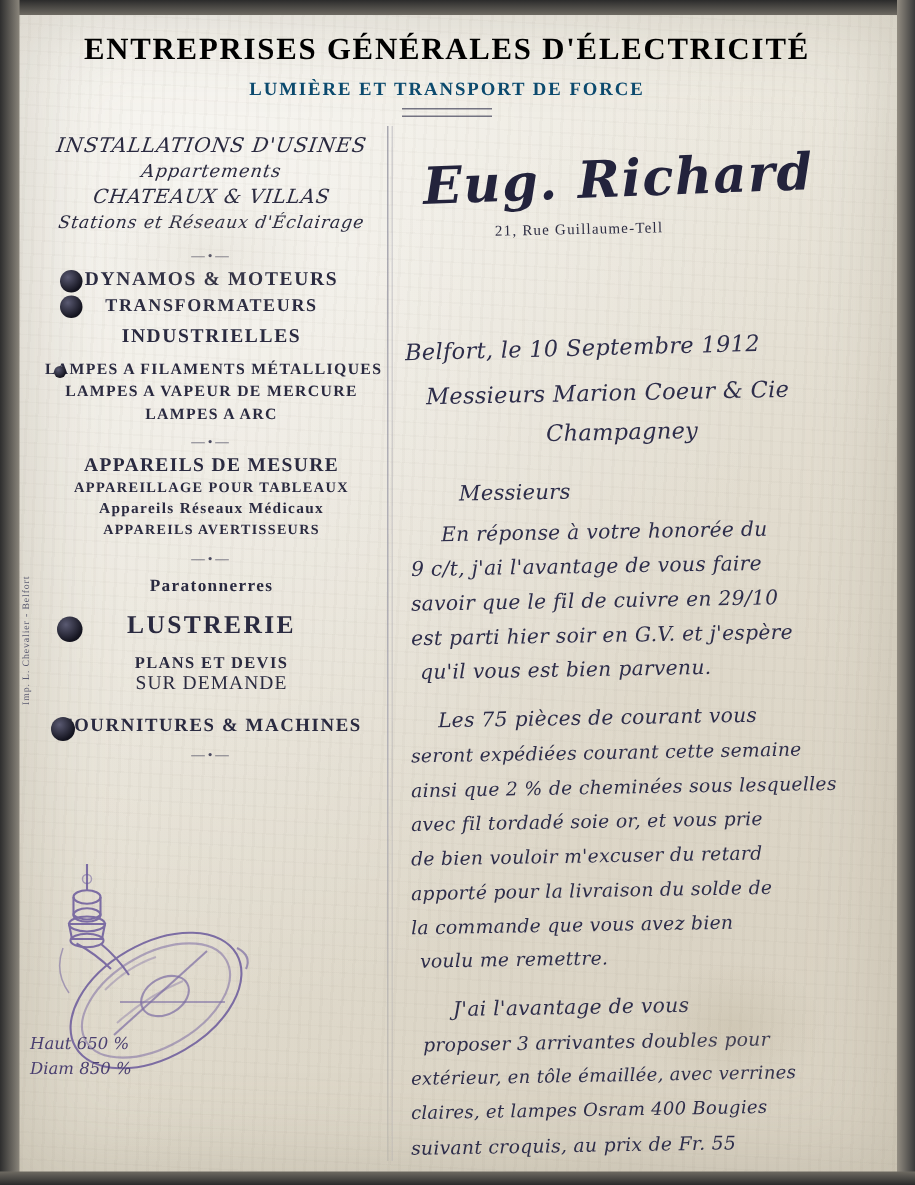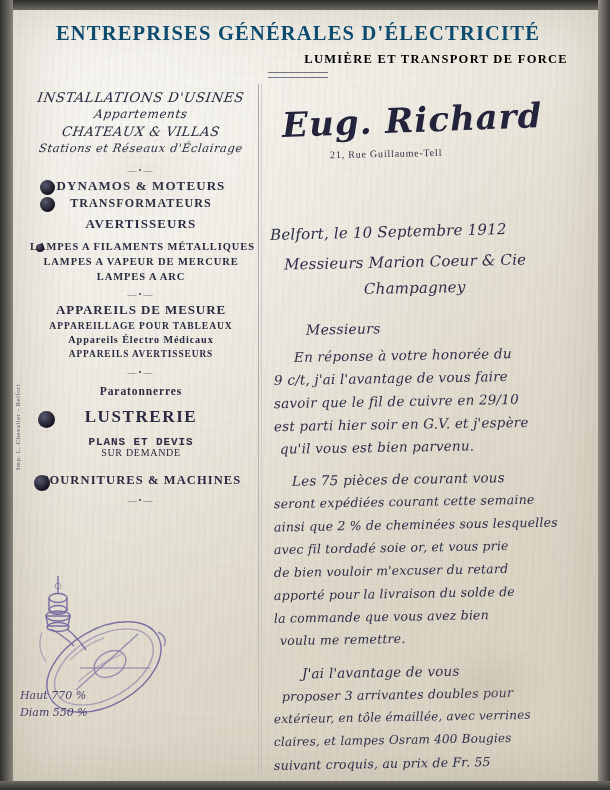--- a/index.html
+++ b/index.html
@@ -54,34 +54,34 @@
   .hdr-title {
     position: absolute;
     left: 28px;
     top: 22px;
     width: 540px;
     text-align: center;
     font-family: "Liberation Serif", serif;
     font-weight: bold;
     font-size: 20.5px;
     letter-spacing: 1.2px;
-    color: #0c4a6e;
+    color: #000000;
     white-space: nowrap;
   }
   .hdr-sub {
     position: absolute;
     left: 28px;
     top: 52px;
     width: 540px;
-    text-align: right;
+    text-align: center;
     font-family: "Liberation Serif", serif;
     font-weight: bold;
     font-size: 12.5px;
     letter-spacing: 1.3px;
-    color: #000000;
+    color: #0c4a6e;
     white-space: nowrap;
   }
   .hdr-rule {
     position: absolute;
     left: 268px;
     top: 72px;
     width: 60px;
     height: 4px;
     border-top: 1px solid #4a4a60;
     border-bottom: 1px solid #4a4a60;
@@ -275,62 +275,62 @@
       <div class="bullet" style="top:1px;"></div>
       <div class="lc-line lc-bold" style="font-size:13px;">DYNAMOS &amp; MOTEURS</div>
     </div>
     <div class="lc-gap-s"></div>
     <div style="position:relative;">
       <div class="bullet" style="top:0px;"></div>
       <div class="lc-line lc-bold" style="font-size:12px;">TRANSFORMATEURS</div>
     </div>
 
     <div class="lc-gap"></div>
-    <div class="lc-line lc-bold" style="font-size:13px;">AVERTISSEURS</div>
+    <div class="lc-line lc-bold" style="font-size:13px;">INDUSTRIELLES</div>
 
     <div class="lc-gap-l"></div>
 
     <div style="position:relative;">
       <div class="bullet small" style="top:3px;left:6px;"></div>
       <div class="lc-line lc-med">LAMPES A FILAMENTS MÉTALLIQUES</div>
     </div>
     <div class="lc-gap-s"></div>
     <div class="lc-line lc-med">LAMPES A VAPEUR DE MERCURE</div>
     <div class="lc-gap-s"></div>
     <div class="lc-line lc-med">LAMPES A ARC</div>
 
     <div class="lc-gap"></div>
     <div class="deco">―•―</div>
     <div class="lc-gap-s"></div>
 
     <div class="lc-line lc-med" style="font-size:13px;">APPAREILS DE MESURE</div>
     <div class="lc-gap-s"></div>
     <div class="lc-line lc-med" style="font-size:9.6px;">APPAREILLAGE POUR TABLEAUX</div>
     <div class="lc-gap-s"></div>
-    <div class="lc-line lc-med" style="font-size:10.2px;">Appareils Électro Médicaux</div>
+    <div class="lc-line lc-med" style="font-size:10.2px;">Appareils Réseaux Médicaux</div>
     <div class="lc-gap-s"></div>
     <div class="lc-line lc-med" style="font-size:9.4px;">APPAREILS AVERTISSEURS</div>
 
     <div class="lc-gap"></div>
     <div class="deco">―•―</div>
     <div class="lc-gap-s"></div>
 
     <div class="lc-gap-s"></div>
     <div class="lc-line lc-med" style="font-size:11.5px;">Paratonnerres</div>
 
     <div class="lc-gap-l"></div>
 
     <div style="position:relative;">
       <div class="bullet" style="top:3px;left:8px;width:17px;height:17px;"></div>
       <div class="lc-line lc-big">LUSTRERIE</div>
     </div>
 
     <div class="lc-gap-l"></div>
-    <div class="lc-line lc-med" style="font-size:11px;font-family:Liberation Mono, monospace;">PLANS ET DEVIS</div>
-    <div class="lc-line lc-small" style="font-size:10px;font-style:normal;">SUR DEMANDE</div>
+    <div class="lc-line lc-med" style="font-size:11px;">PLANS ET DEVIS</div>
+    <div class="lc-line lc-small" style="font-size:13px;font-style:normal;">SUR DEMANDE</div>
 
     <div class="lc-gap-l"></div>
     <div class="lc-gap-s"></div>
 
     <div style="position:relative;">
       <div class="bullet" style="top:1px;left:4px;width:16px;height:16px;"></div>
       <div class="lc-line lc-bold" style="font-size:12.5px;">FOURNITURES &amp; MACHINES</div>
     </div>
     <div class="lc-gap-s"></div>
     <div class="lc-gap-s"></div>
@@ -399,22 +399,22 @@
         <path d="M60 110 q20 -18 44 -28" opacity="0.4"></path>
       </g>
       <g stroke="#6b5a9c" fill="none" stroke-width="1" opacity="0.5">
         <circle cx="40" cy="14" r="3"></circle>
         <path d="M24 60 q-6 16 4 30"></path>
       </g>
     </svg>
   </div>
 
   <div class="dims">
-    <div>Haut 770 %</div>
-    <div>Diam 550 %</div>
+    <div>Haut 650 %</div>
+    <div>Diam 850 %</div>
   </div>
 
   <div class="side-vert">Imp. L. Chevalier - Belfort</div>
 
   <div class="smudge" style="left:430px;top:640px;width:120px;height:90px;background:radial-gradient(ellipse,rgba(170,158,130,0.22),rgba(0,0,0,0) 70%);"></div>
   <div class="smudge" style="left:60px;top:120px;width:160px;height:100px;background:radial-gradient(ellipse,rgba(175,165,140,0.14),rgba(0,0,0,0) 70%);"></div>
 
   <div class="edge-dark edge-top"></div>
   <div class="edge-dark edge-left"></div>
   <div class="edge-dark edge-right"></div>

